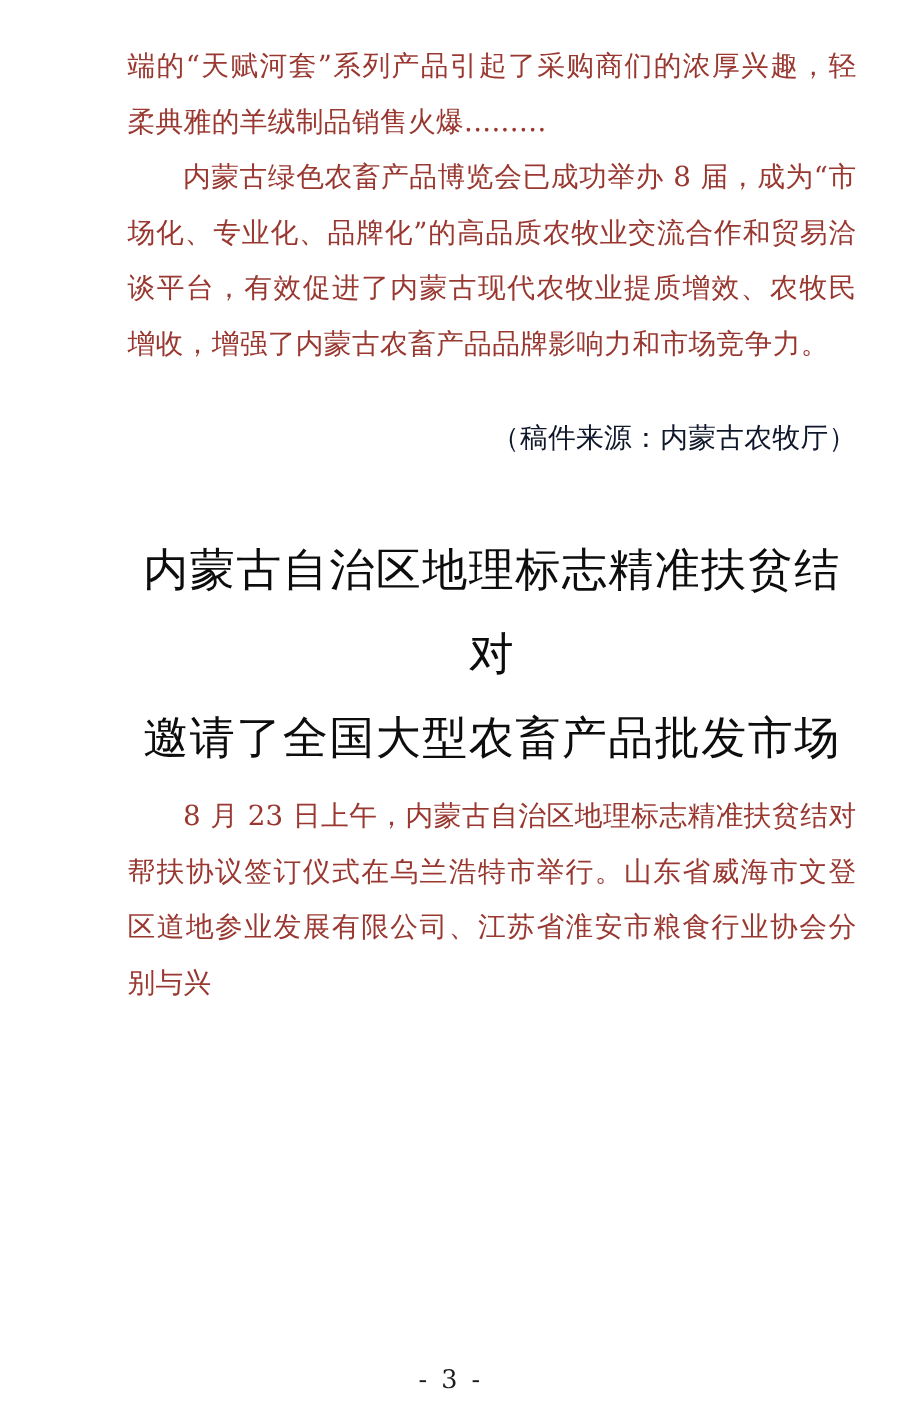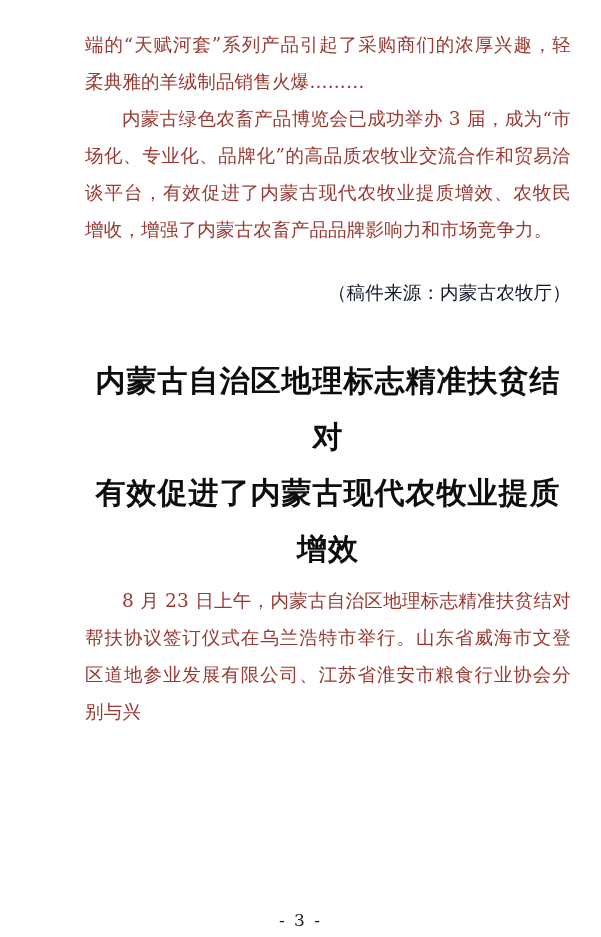--- a/index.html
+++ b/index.html
@@ -37,21 +37,21 @@
     font-size: 18.5px;
     line-height: 37px;
     letter-spacing: 0.2px;
     text-align: right;
   }
   .article-title {
     margin-top: 42px;
     color: #0d0d0d;
     font-size: 30px;
     line-height: 56px;
-    font-weight: bold;
+    font-weight: normal;
     text-align: center;
     letter-spacing: 1px;
   }
   .article-body {
     margin-top: 5px;
   }
   .page-footer {
     position: absolute;
     left: 0;
     right: 0;
@@ -63,28 +63,28 @@
     font-family: "DejaVu Serif", "Liberation Serif", serif;
   }
 </style>
 </head>
 <body>
 
 <div class="page">
 
   <div class="body-text">
     <p>端的“天赋河套”系列产品引起了采购商们的浓厚兴趣，轻柔典雅的羊绒制品销售火爆......…</p>
-    <p class="indent">内蒙古绿色农畜产品博览会已成功举办 3 届，成为“市场化、专业化、品牌化”的高品质农牧业交流合作和贸易洽谈平台，有效促进了内蒙古现代农牧业提质增效、农牧民增收，增强了内蒙古农畜产品品牌影响力和市场竞争力。</p>
+    <p class="indent">内蒙古绿色农畜产品博览会已成功举办 8 届，成为“市场化、专业化、品牌化”的高品质农牧业交流合作和贸易洽谈平台，有效促进了内蒙古现代农牧业提质增效、农牧民增收，增强了内蒙古农畜产品品牌影响力和市场竞争力。</p>
   </div>
 
   <div class="source-line">（稿件来源：内蒙古农牧厅）</div>
 
   <div class="article-title">
     <div>内蒙古自治区地理标志精准扶贫结对</div>
-    <div>有效促进了内蒙古现代农牧业提质增效</div>
+    <div>邀请了全国大型农畜产品批发市场</div>
   </div>
 
   <div class="body-text article-body">
     <p class="indent">8 月 23 日上午，内蒙古自治区地理标志精准扶贫结对帮扶协议签订仪式在乌兰浩特市举行。山东省威海市文登区道地参业发展有限公司、江苏省淮安市粮食行业协会分别与兴</p>
   </div>
 
   <div class="page-footer">- 3 -</div>
 
 </div>
 

